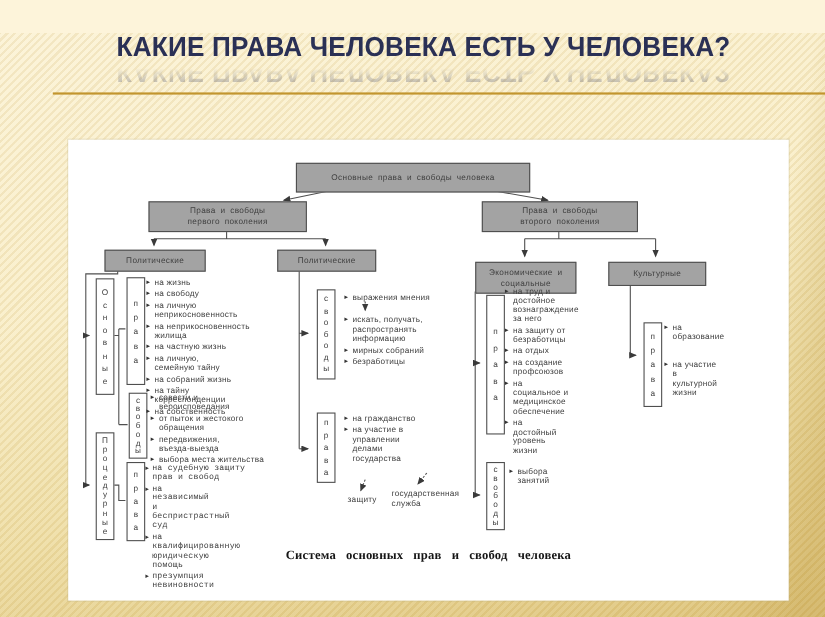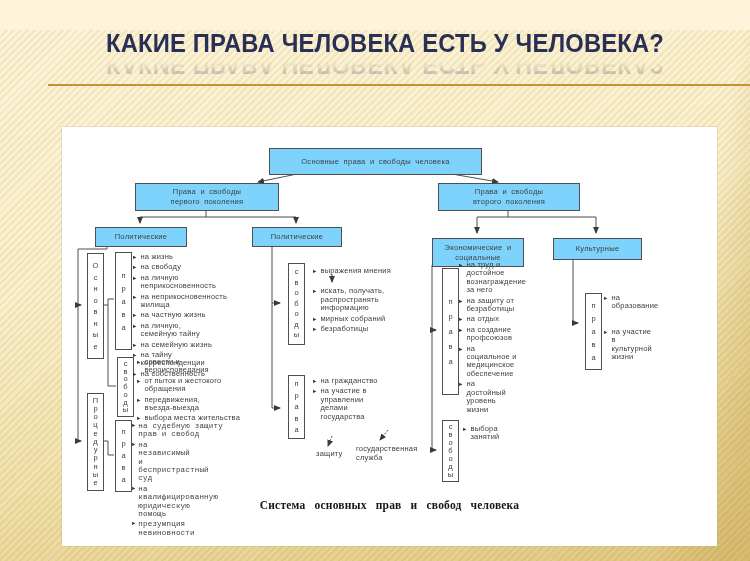--- a/index.html
+++ b/index.html
@@ -16,21 +16,21 @@
     white-space:nowrap;transform:scaleX(.95);transform-origin:left center;letter-spacing:.2px;}
   .title-reflection{font-weight:700;font-size:25px;line-height:26px;height:26px;color:#2a3055;
     white-space:nowrap;letter-spacing:.2px;margin-top:-4px;opacity:.32;
     transform:scale(.95,-1);transform-origin:left center;
     -webkit-mask-image:linear-gradient(to bottom, rgba(0,0,0,1) 0%, rgba(0,0,0,0) 62%);
     mask-image:linear-gradient(to bottom, rgba(0,0,0,1) 0%, rgba(0,0,0,0) 62%);}
   .gold-line{position:absolute;left:48px;right:0;top:84px;height:2px;background:#c2952e;}
   .panel{position:absolute;left:62px;top:127px;width:655px;height:419px;background:#fff;
     box-shadow:0 0 0 1px rgba(180,170,130,.25);color:#404040;font-size:7.5px;}
   .csvg{position:absolute;left:0;top:0;}
-  .box{position:absolute;border:1px solid #4f4f4f;background:#7dd3fc;display:flex;align-items:center;
+  .box{position:absolute;border:1px solid #4f4f4f;background:#a3a3a3;display:flex;align-items:center;
     justify-content:center;text-align:center;line-height:1.3;white-space:pre-line;letter-spacing:.3px;word-spacing:2px;}
   .vlabel{position:absolute;border:1px solid #4f4f4f;background:#fff;display:flex;align-items:center;justify-content:center;}
   .vlabel span{display:block;width:6px;word-break:break-all;text-align:center;}
   .vl-osn span{line-height:11.5px;}
   .vl-prava1 span{line-height:13px;}
   .vl-svob1 span{line-height:7.8px;}
   .vl-proc span{line-height:8.2px;}
   .vl-prava2 span{line-height:12px;}
   .vl-svob2 span{line-height:10.5px;}
   .vl-prava3 span{line-height:11.5px;}
@@ -158,21 +158,21 @@
       <div class="row">
           <span class="marker"></span>
           <span class="itext">на частную жизнь</span>
         </div>
       <div class="row">
           <span class="marker"></span>
           <span class="itext" style="width:60px;">на личную, семейную тайну</span>
         </div>
       <div class="row">
           <span class="marker"></span>
-          <span class="itext">на семейную жизнь</span>
+          <span class="itext">на собраний жизнь</span>
         </div>
       <div class="row">
           <span class="marker"></span>
           <span class="itext">на тайну корреспонденции</span>
         </div>
       <div class="row">
           <span class="marker"></span>
           <span class="itext">на собственность</span>
         </div>
     </div>

